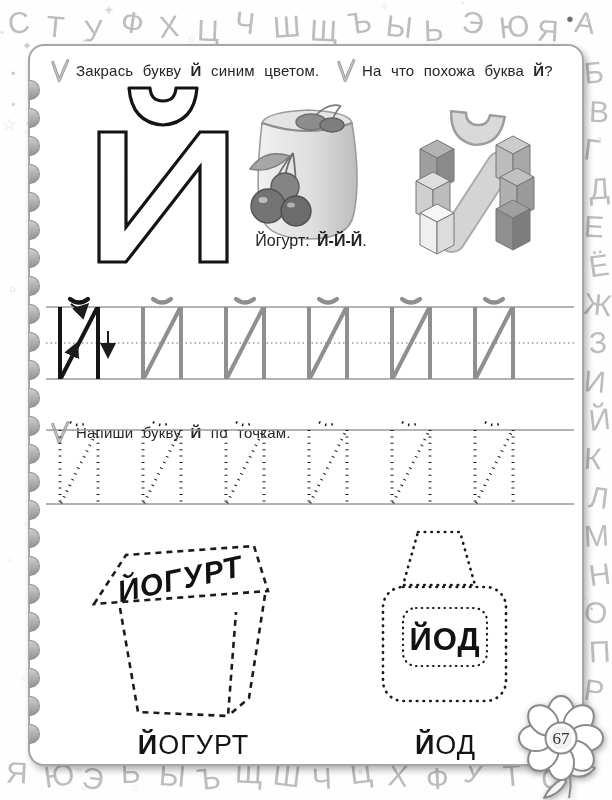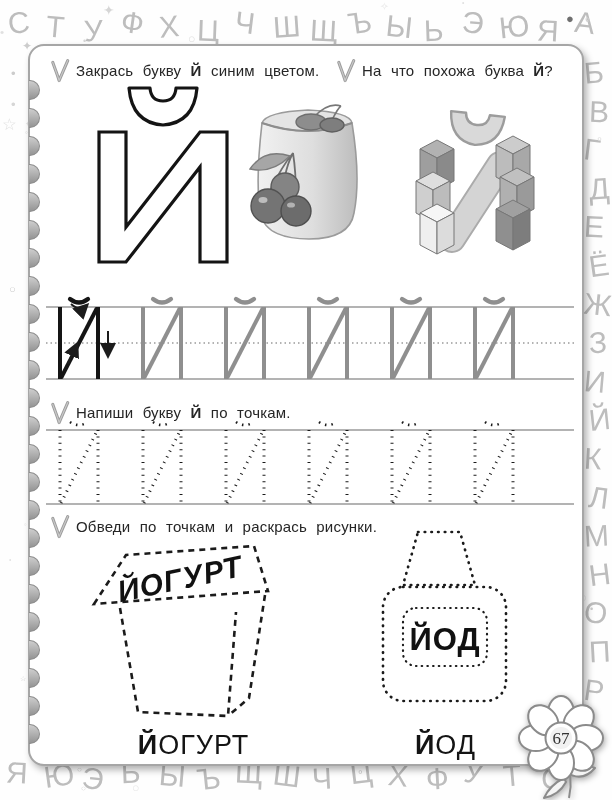--- a/index.html
+++ b/index.html
@@ -319,20 +319,23 @@
     <ellipse cx="94" cy="29" rx="12" ry="7" fill="#7e7e7e" stroke="#606060" stroke-width="1.4"></ellipse>
     <path d="M32,95 Q44,70 55,57 M58,101 Q58,76 55,57 M47,80 Q50,66 55,57" stroke="#6f6f6f" stroke-width="1.8" fill="none"></path>
     <path d="M12,73 Q26,52 52,60 Q34,78 12,73 Z" fill="#a6a6a6" stroke="#7c7c7c" stroke-width="1.4"></path>
     <circle cx="47" cy="91" r="14" fill="#848484" stroke="#5c5c5c" stroke-width="1.4"></circle>
     <circle cx="30" cy="110" r="17" fill="#747474" stroke="#525252" stroke-width="1.4"></circle>
     <circle cx="58" cy="115" r="15" fill="#6c6c6c" stroke="#4e4e4e" stroke-width="1.4"></circle>
     <ellipse cx="25" cy="104" rx="4.5" ry="3" fill="#cfcfcf" opacity=".8"></ellipse>
     <ellipse cx="53" cy="109" rx="4" ry="2.6" fill="#c4c4c4" opacity=".8"></ellipse>
   </svg>
 
+  <div class="smallcap" style="left:186px;top:186px;width:190px;">
+    <span>Йогурт: </span><b>Й-Й-Й</b><span>.</span>
+  </div>
 
   <svg style="position:absolute;left:374px;top:54px;" width="144" height="162" viewBox="0 0 144 162">
     <path d="M-27,0 Q-25,29 0,31 Q25,29 27,0 L12,0 Q11,11 0,11 Q-11,11 -12,0 Z" transform="translate(74,14) rotate(6)" fill="#d9d9d9" stroke="#9c9c9c" stroke-width="2.4" stroke-linejoin="round"></path>
     <rect x="-13" y="-57" width="26" height="114" rx="13" transform="translate(72,102) rotate(33)" fill="#d4d4d4" stroke="#ababab" stroke-width="2"></rect>
 
     <g transform="translate(16,40)">
         <polygon points="0,9 17,0 34,9 17,18" fill="#b2b2b2" stroke="#777" stroke-width="1"></polygon>
         <polygon points="0,9 17,18 17,50 0,41" fill="#9e9e9e" stroke="#777" stroke-width="1"></polygon>
         <polygon points="34,9 17,18 17,50 34,41" fill="#8a8a8a" stroke="#777" stroke-width="1"></polygon>
       </g>
@@ -377,46 +380,40 @@
         <use href="#glY" xlink:href="#glY" x="346" y="15" class="glGray"></use>
         <use href="#glY" xlink:href="#glY" x="429" y="15" class="glGray"></use>
       </g>
     <g transform="translate(14,15)">
       <line x1="10" y1="57" x2="19" y2="37" stroke="#1c1c1c" stroke-width="2" marker-end="url(#ah)"></line>
       <line x1="50" y1="24" x2="50" y2="49" stroke="#1c1c1c" stroke-width="2" marker-end="url(#ah)"></line>
       <path d="M13,-3 Q22,5 29,-2" fill="none" stroke="#1c1c1c" stroke-width="2" marker-end="url(#ah)"></path>
     </g>
   </svg>
 
-  <div class="task" style="left:20px;top:354px;">
+  <div class="task" style="left:20px;top:374px;">
     <svg class="chk" viewBox="0 0 22 27">
         <use href="#chkV"></use>
       </svg>
     <span class="instr"><span>Напиши букву </span><b>Й</b><span> по точкам.</span></span>
   </div>
 
   <svg class="band" style="left:14px;top:364px;" width="532" height="104" viewBox="0 0 532 104">
     <line x1="2" y1="20" x2="530" y2="20" class="guide"></line>
     <line x1="2" y1="94" x2="530" y2="94" class="guide"></line>
     <g id="dotLetters">
         <use href="#glYd" xlink:href="#glYd" x="14" y="20" class="glDot"></use>
         <use href="#glYd" xlink:href="#glYd" x="97" y="20" class="glDot"></use>
         <use href="#glYd" xlink:href="#glYd" x="180" y="20" class="glDot"></use>
         <use href="#glYd" xlink:href="#glYd" x="263" y="20" class="glDot"></use>
         <use href="#glYd" xlink:href="#glYd" x="346" y="20" class="glDot"></use>
         <use href="#glYd" xlink:href="#glYd" x="429" y="20" class="glDot"></use>
       </g>
   </svg>
 
-  <div class="task" style="left:20px;top:468px;">
-    <svg class="chk" viewBox="0 0 22 27">
-        <use href="#chkV"></use>
-      </svg>
-    <span class="instr"><span>Обведи по точкам и раскрась рисунки.</span></span>
-  </div>
 
   <svg style="position:absolute;left:56px;top:496px;" width="215" height="185" viewBox="0 0 215 185">
     <polygon points="8,62 40,13 168,4 182,49" class="dash"></polygon>
     <text x="96" y="47" text-anchor="middle" transform="rotate(-12 96 47)" class="lidtxt">ЙОГУРТ</text>
     <path d="M34,66 L52,170 L142,174 L150,70" class="dash"></path>
     <path d="M179,53 L163,156 L142,174" class="dash"></path>
   </svg>
   <div class="bigcap" style="left:56px;top:684px;width:215px;">
     <b>Й</b><span>ОГУРТ</span>
   </div>

